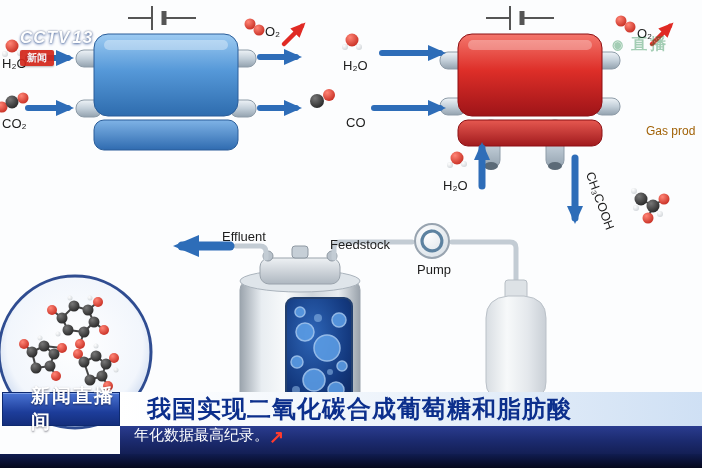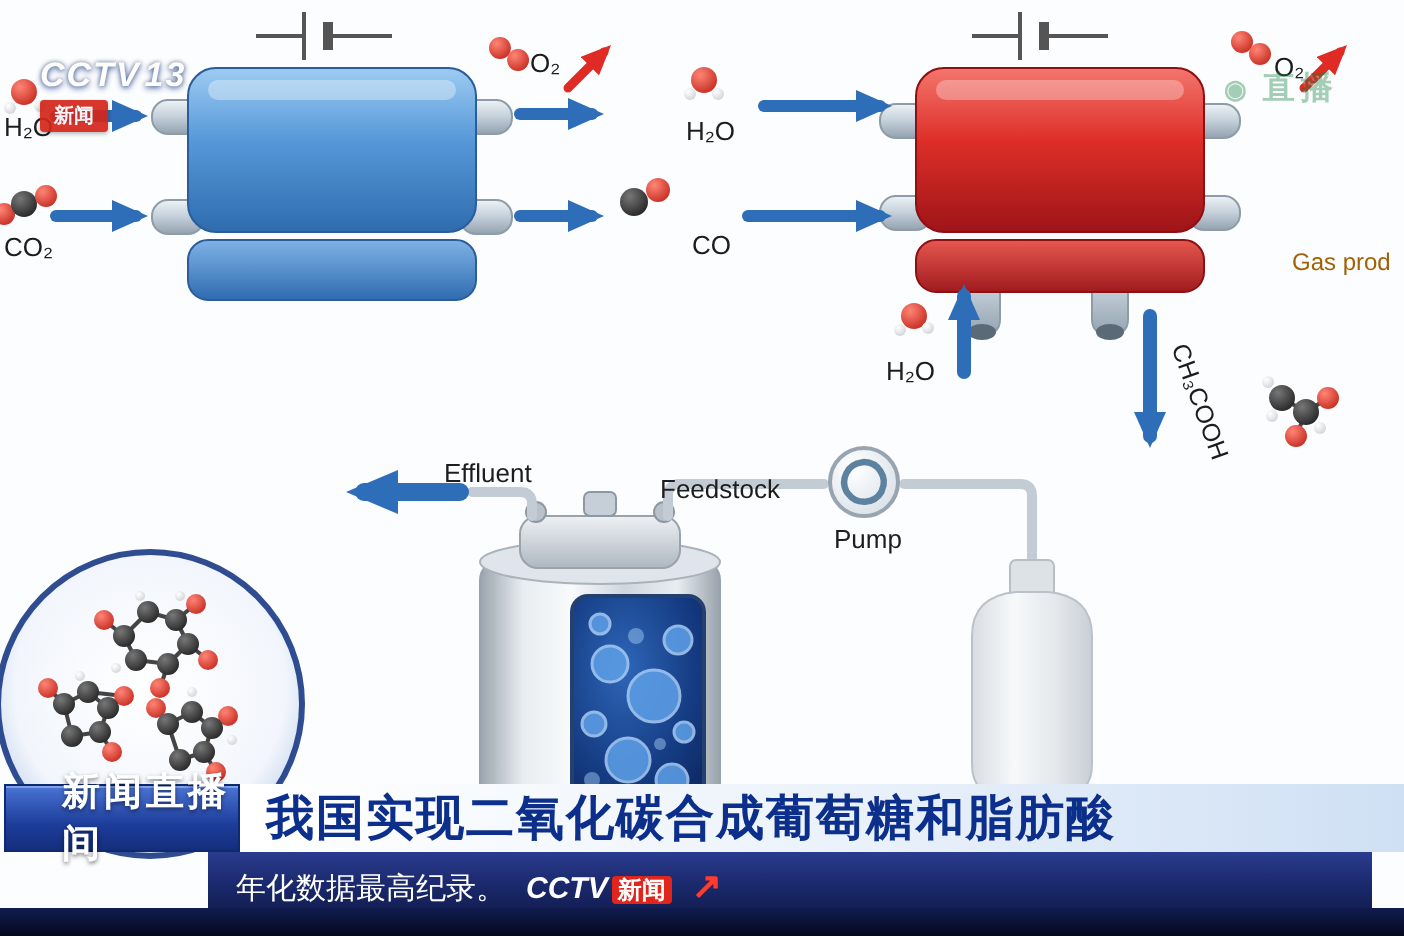--- a/index.html
+++ b/index.html
@@ -28,29 +28,29 @@
   .program-box{position:absolute;left:2px;top:0;width:118px;height:34px;
       background:linear-gradient(180deg,#4a74d4 0%,#1d3d9a 60%,#142e7c 100%);
       box-shadow:inset 0 1px 0 #7fa0e8;border:1px solid #0e2a70;box-sizing:border-box;
       display:flex;align-items:center;justify-content:center;}
   .program-text{color:#fff;font-weight:bold;font-size:19px;letter-spacing:2px;
       text-shadow:0 1px 2px rgba(0,0,20,.5);margin-left:28px;}
   .headline-bar{position:absolute;left:120px;top:0;width:582px;height:34px;
       background:linear-gradient(90deg,#ffffff 0%,#eef4fb 45%,#cfe0f4 100%);
       display:flex;align-items:center;}
   .headline-text{color:#0c2f8c;font-weight:bold;font-size:24px;letter-spacing:1px;
-      padding-left:13px;white-space:nowrap;}
+      padding-left:27px;white-space:nowrap;}
   .date-box{position:absolute;left:2px;top:34px;width:118px;height:28px;display:flex;}
   .date-text{flex:0 0 70px;background:linear-gradient(180deg,#e8452e,#b51408);
       color:#fff;font-weight:bold;font-size:14px;text-align:center;line-height:28px;}
   .time-text{flex:1;background:linear-gradient(180deg,#2c3a86,#1a2560);
       color:#fff;font-weight:bold;font-size:14px;text-align:center;line-height:28px;}
-  .ticker-bar{position:absolute;left:104px;top:34px;width:582px;height:28px;
+  .ticker-bar{position:absolute;left:120px;top:34px;width:582px;height:28px;
       background:linear-gradient(180deg,#2a3c8f 0%,#1b2a6e 55%,#141f55 100%);
-      display:flex;align-items:flex-end;gap:10px;padding-left:14px;box-sizing:border-box;
+      display:flex;align-items:flex-start;gap:0;padding-left:14px;box-sizing:border-box;
       color:#fff;font-size:15px;white-space:nowrap;overflow:hidden;}
   .tk-logo b{font-style:italic;font-weight:bold;letter-spacing:0;}
   .tk-logo em{font-style:normal;background:#e0261c;padding:0 3px;margin-left:2px;
       font-size:12px;border-radius:2px;font-weight:bold;}
   .tk-arrow{color:#ff3b2d;font-weight:bold;font-size:18px;}
   .bottom-strip{position:absolute;left:0;top:62px;width:702px;height:14px;
       background:linear-gradient(180deg,#101c50,#05081c);}
 </style>
 </head>
 <body>
@@ -387,19 +387,18 @@
   <div class="program-box">
     <span class="program-text">新闻直播间</span>
   </div>
   <div class="headline-bar">
     <span class="headline-text">我国实现二氧化碳合成葡萄糖和脂肪酸</span>
   </div>
   <div class="date-box">
   </div>
   <div class="ticker-bar">
     <span>年化数据最高纪录。</span>
-    <span class="tk-logo"><b>CCTV</b><em>新闻</em></span>
     <span class="tk-arrow">↗</span>
   </div>
   <div class="bottom-strip"></div>
 </div>
 
 </div>
 
 </body></html>

